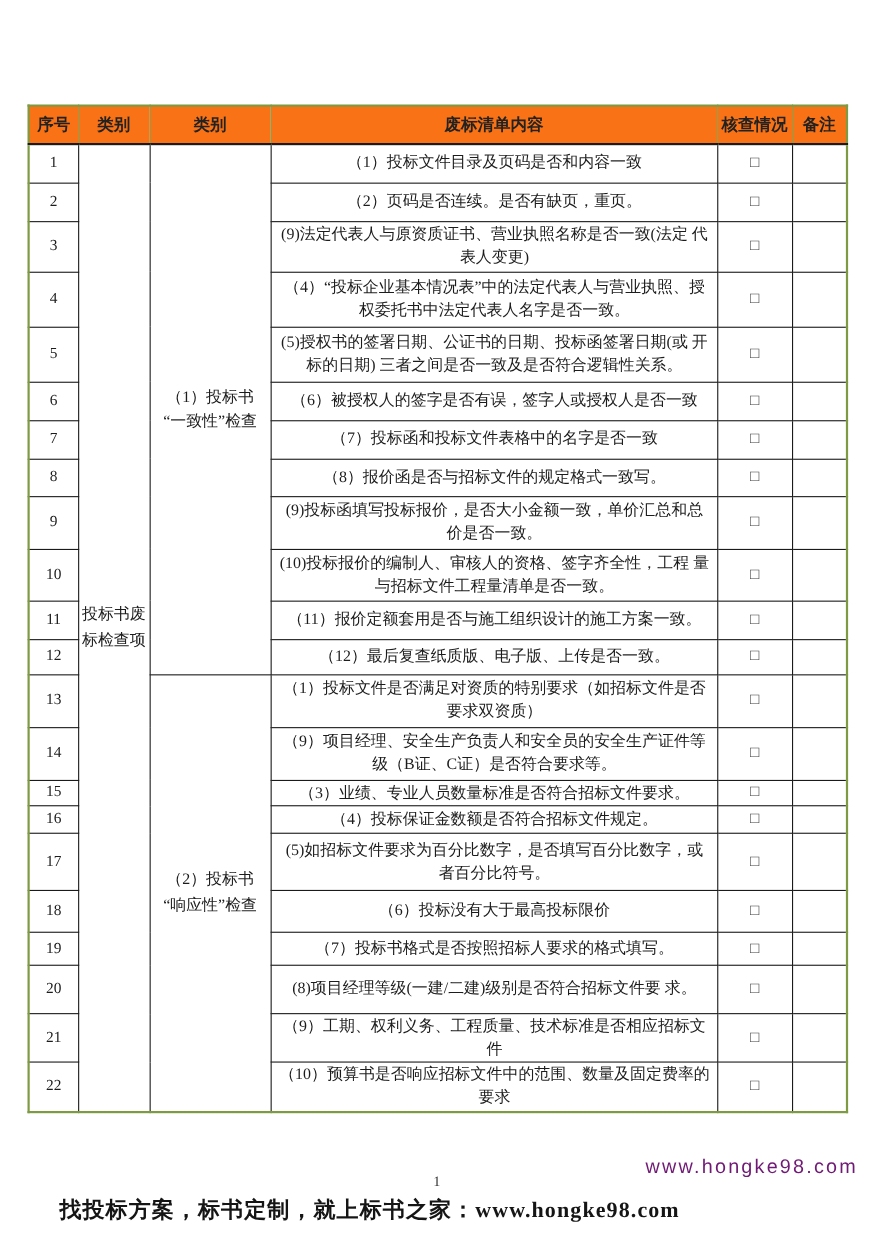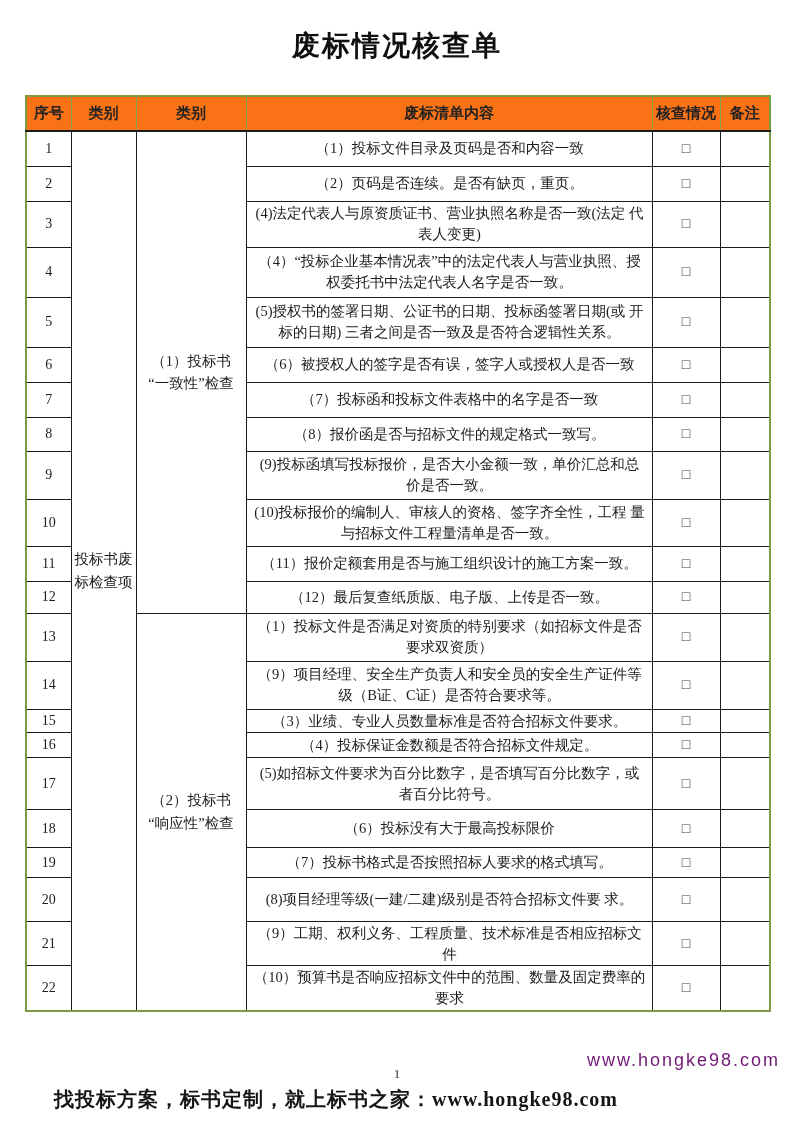--- a/index.html
+++ b/index.html
@@ -45,21 +45,20 @@
   }
   .wm-logo { font-size:25px; font-weight:bold; letter-spacing:3px; color:#989898; line-height:1.1; }
   .wm-dot  { display:inline-block; width:6px; height:6px; background:#d23b2f; border-radius:50%; vertical-align:top; margin-left:2px; margin-top:2px; }
   .wm-site { font-size:18px; font-weight:normal; letter-spacing:2px; color:#701a75; margin-top:2px; }
 </style>
 </head>
 <body>
 
 <div class="page">
 
-  <h1 class="title">废标情况核查单</h1>
 
   <table class="checklist">
     <colgroup>
       <col style="width:45px">
         <col style="width:65px">
         <col style="width:110px">
       <col style="width:406px">
         <col style="width:68px">
         <col style="width:50px">
     </colgroup>
@@ -84,21 +83,21 @@
         <td class="remark"></td>
       </tr>
       <tr style="height:35px">
         <td class="seq">2</td>
         <td class="content">（2）页码是否连续。是否有缺页，重页。</td>
         <td class="check">□</td>
         <td class="remark"></td>
       </tr>
       <tr style="height:46px">
         <td class="seq">3</td>
-        <td class="content">(4)法定代表人与原资质证书、营业执照名称是否一致(法定 代表人变更)</td>
+        <td class="content">(9)法定代表人与原资质证书、营业执照名称是否一致(法定 代表人变更)</td>
         <td class="check">□</td>
         <td class="remark"></td>
       </tr>
       <tr style="height:50px">
         <td class="seq">4</td>
         <td class="content">（4）“投标企业基本情况表”中的法定代表人与营业执照、授权委托书中法定代表人名字是否一致。</td>
         <td class="check">□</td>
         <td class="remark"></td>
       </tr>
       <tr style="height:50px">

